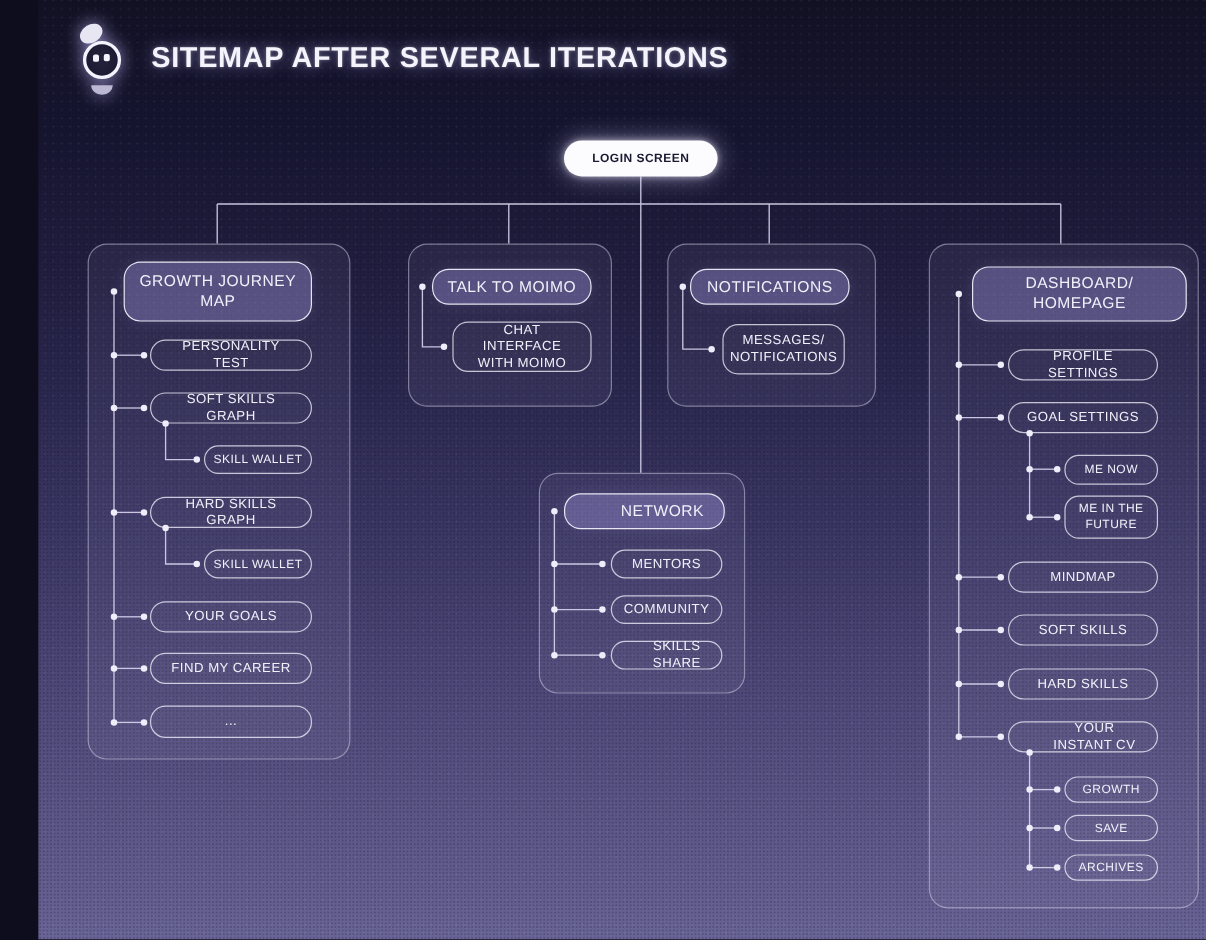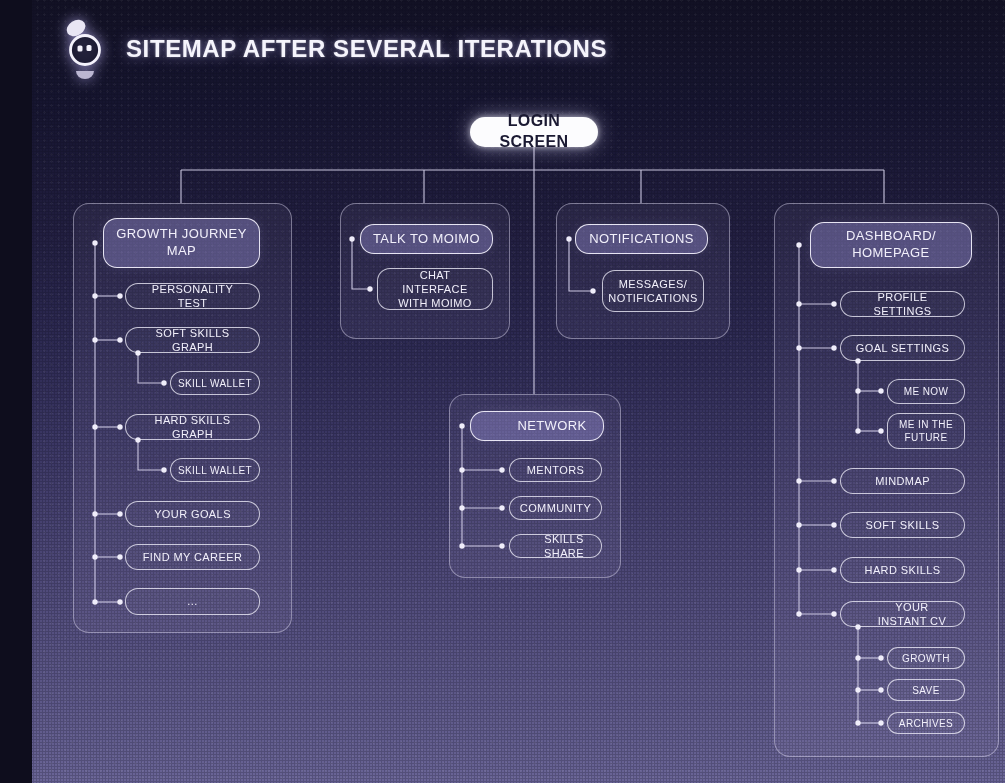--- a/index.html
+++ b/index.html
@@ -34,21 +34,21 @@
   .main{
     background:rgba(166,158,230,0.35);border:1px solid rgba(247,245,255,0.9);
     border-radius:14px;font-size:13px;box-shadow:0 0 12px rgba(180,170,240,0.12);
   }
   .child{
     border:1px solid rgba(240,238,250,0.78);border-radius:13px;
     font-size:11px;background:rgba(255,255,255,0.02);
   }
   .sub{font-size:10px;border-radius:12px;padding:0 6px;}
   .login{
-    background:#fcfcfe;color:#1a1932;border-radius:15px;font-size:16px;
+    background:#fcfcfe;color:#1a1932;border-radius:15px;font-size:10px;
     font-weight:700;letter-spacing:0.4px;
     box-shadow:0 0 20px rgba(222,217,255,0.5),0 0 6px rgba(255,255,255,0.6);
   }
 </style>
 </head>
 <body>
 
 <div class="page">
   <div class="noise"></div>
 
@@ -179,21 +179,21 @@
   <div class="node main" style="left:543px;top:224px;width:133px;height:30px;">NOTIFICATIONS</div>
   <div class="node child" style="left:570px;top:270px;width:102px;height:42px;">MESSAGES/ NOTIFICATIONS</div>
 
   <div class="grp" style="left:417px;top:394px;width:170px;height:182px;"></div>
   <div class="node main" style="left:438px;top:411px;width:134px;height:30px;padding-left:40px;">NETWORK</div>
   <div class="node child" style="left:477px;top:458px;width:93px;height:24px;">MENTORS</div>
   <div class="node child" style="left:477px;top:496px;width:93px;height:24px;">COMMUNITY</div>
   <div class="node child" style="left:477px;top:534px;width:93px;height:24px;padding-left:27px;">SKILLS SHARE</div>
 
   <div class="grp" style="left:742px;top:203px;width:223px;height:552px;"></div>
-  <div class="node main" style="left:778px;top:222px;width:162px;height:46px;">DASHBOARD/ HOMEPAGE</div>
+  <div class="node main" style="left:778px;top:222px;width:179px;height:46px;">DASHBOARD/ HOMEPAGE</div>
   <div class="node child" style="left:808px;top:291px;width:125px;height:26px;">PROFILE SETTINGS</div>
   <div class="node child" style="left:808px;top:335px;width:125px;height:26px;">GOAL SETTINGS</div>
   <div class="node child sub" style="left:855px;top:379px;width:78px;height:25px;">ME NOW</div>
   <div class="node child sub" style="left:855px;top:413px;width:78px;height:36px;">ME IN THE FUTURE</div>
   <div class="node child" style="left:808px;top:468px;width:125px;height:26px;">MINDMAP</div>
   <div class="node child" style="left:808px;top:512px;width:125px;height:26px;">SOFT SKILLS</div>
   <div class="node child" style="left:808px;top:557px;width:125px;height:26px;">HARD SKILLS</div>
   <div class="node child" style="left:808px;top:601px;width:125px;height:26px;padding-left:29px;">YOUR INSTANT CV</div>
   <div class="node child sub" style="left:855px;top:647px;width:78px;height:22px;">GROWTH</div>
   <div class="node child sub" style="left:855px;top:679px;width:78px;height:22px;">SAVE</div>

